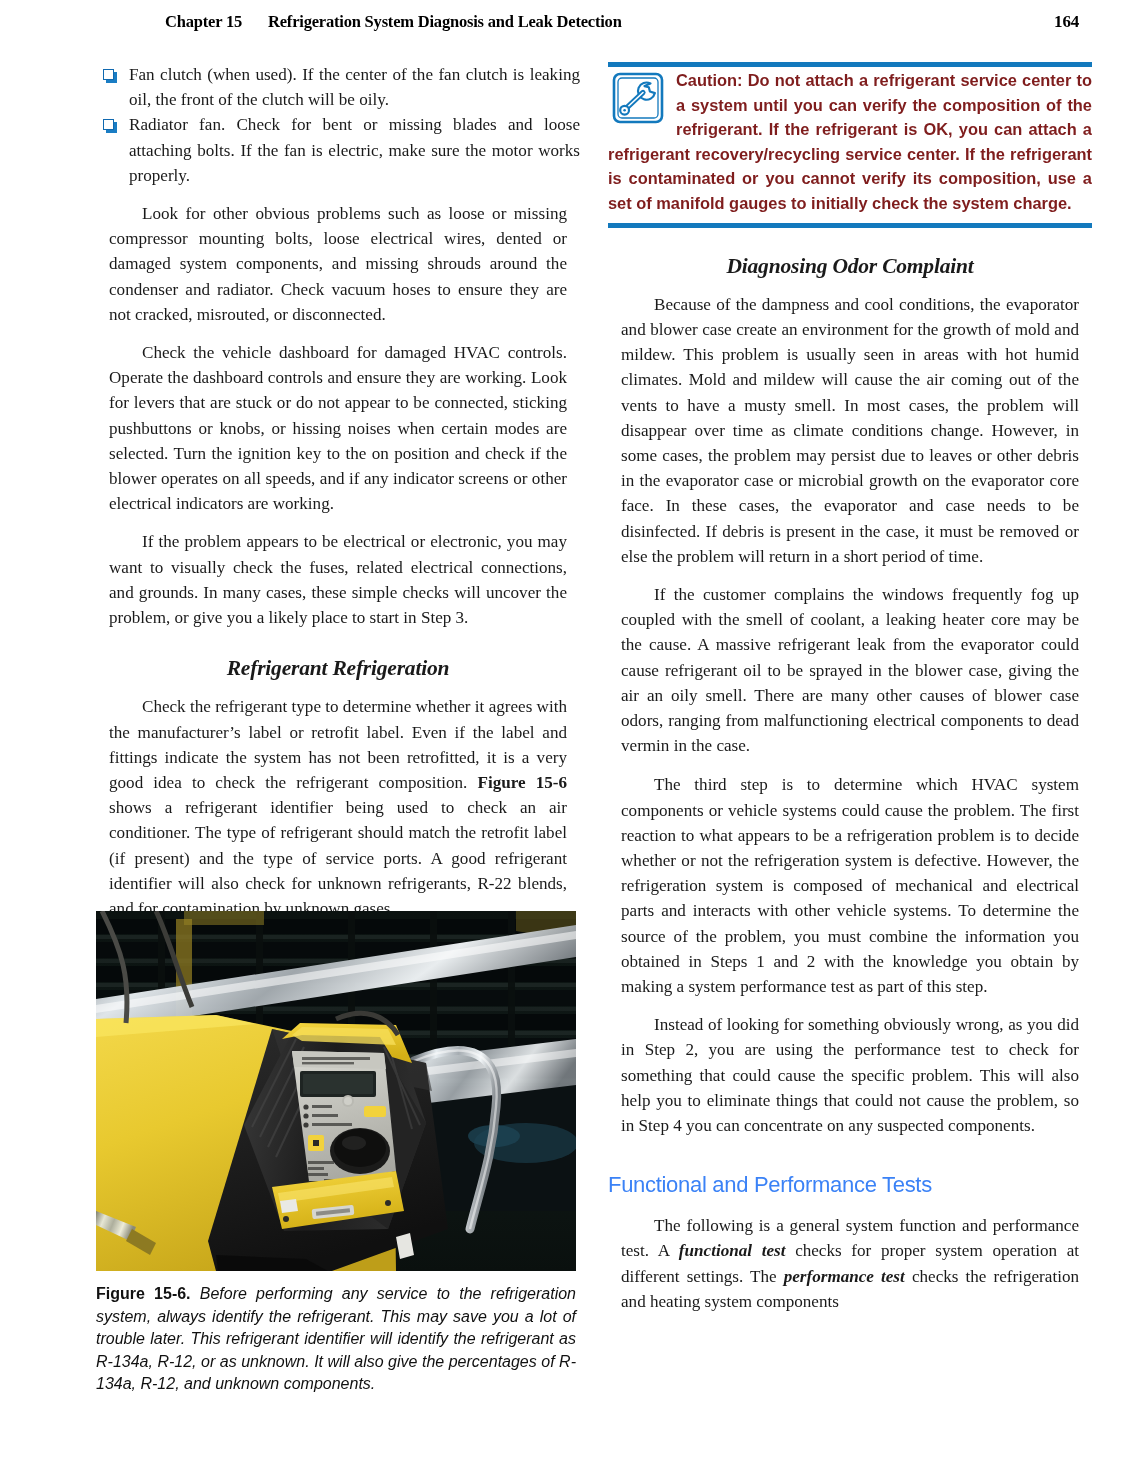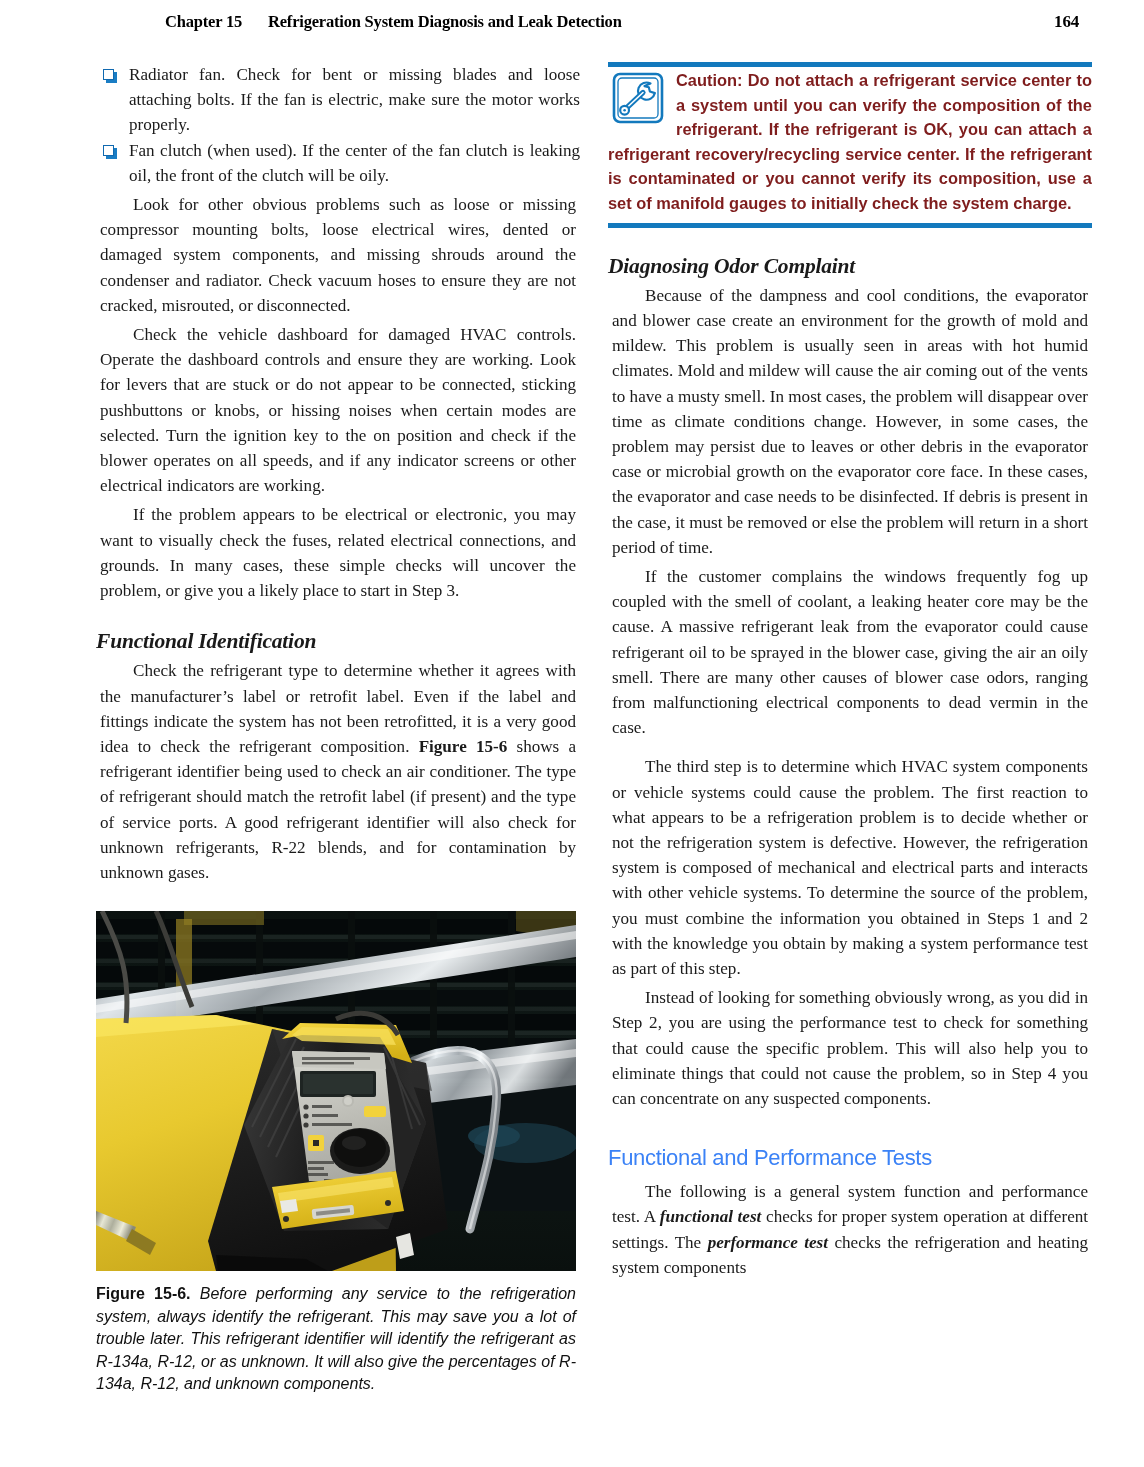--- a/index.html
+++ b/index.html
@@ -47,21 +47,21 @@
     position: absolute;
     top: 62px;
     width: 484px;
     font-size: 17.1px;
     line-height: 25.2px;
     text-align: justify;
   }
   .col-left  { left: 96px; }
   .col-right { left: 608px; }
 
-  p { margin: 4px; text-indent: 33px; }
+  p { margin: 13px; text-indent: 33px; }
 
   
   ul.checklist {
     list-style: none;
     margin: 0 0 0 0;
     padding: 0;
   }
   ul.checklist li {
     position: relative;
     padding-left: 33px;
@@ -88,20 +88,21 @@
     border: 1.6px solid #1069b0;
     background: #ffffff;
   }
 
   
   h3.subhead {
     font-family: "Liberation Serif", serif;
     font-weight: bold;
     font-style: italic;
     font-size: 21.5px;
+    text-align: center;
     margin: 26px 0 2px 0;
     letter-spacing: -0.2px;
   }
 
   
   .caution {
     position: relative;
     margin: 0 0 0 0;
     padding: 0;
   }
@@ -195,36 +196,36 @@
   </div>
 
   <div class="col col-left">
 
     <ul class="checklist">
       <li>
         <span class="cbox">
           <span class="shadow"></span>
             <span class="front"></span>
         </span>
-        <span>Radiator fan. Check for bent or missing blades and loose attaching bolts. If the fan is electric, make sure the motor works properly.</span>
+        <span>Fan clutch (when used). If the center of the fan clutch is leaking oil, the front of the clutch will be oily.</span>
       </li>
       <li>
         <span class="cbox">
           <span class="shadow"></span>
             <span class="front"></span>
         </span>
-        <span>Fan clutch (when used). If the center of the fan clutch is leaking oil, the front of the clutch will be oily.</span>
+        <span>Radiator fan. Check for bent or missing blades and loose attaching bolts. If the fan is electric, make sure the motor works properly.</span>
       </li>
     </ul>
 
     <p>Look for other obvious problems such as loose or missing compressor mounting bolts, loose electrical wires, dented or damaged system components, and missing shrouds around the condenser and radiator. Check vacuum hoses to ensure they are not cracked, misrouted, or disconnected.</p>
     <p>Check the vehicle dashboard for damaged HVAC controls. Operate the dashboard controls and ensure they are working. Look for levers that are stuck or do not appear to be connected, sticking pushbuttons or knobs, or hissing noises when certain modes are selected. Turn the ignition key to the on position and check if the blower operates on all speeds, and if any indicator screens or other electrical indicators are working.</p>
     <p>If the problem appears to be electrical or electronic, you may want to visually check the fuses, related electrical connections, and grounds. In many cases, these simple checks will uncover the problem, or give you a likely place to start in Step 3.</p>
 
-    <h3 class="subhead">Functional Identification</h3>
+    <h3 class="subhead">Refrigerant Refrigeration</h3>
 
     <p><span>Check the refrigerant type to determine whether it agrees with the manufacturer’s label or retrofit label. Even if the label and fittings indicate the system has not been retrofitted, it is a very good idea to check the refrigerant composition. </span><b class="bold">Figure 15-6</b><span> shows a refrigerant identifier being used to check an air conditioner. The type of refrigerant should match the retrofit label (if present) and the type of service ports. A good refrigerant identifier will also check for unknown refrigerants, R-22 blends, and for contamination by unknown gases.</span></p>
   </div>
 
   <div class="figure">
     <div class="photo">
       <svg class="photo-inner" viewBox="0 0 480 360" preserveAspectRatio="none">
         <defs>
           <linearGradient id="grilleG" x1="0" y1="0" x2="0" y2="1">
             <stop offset="0" stop-color="#0b1210"></stop>

